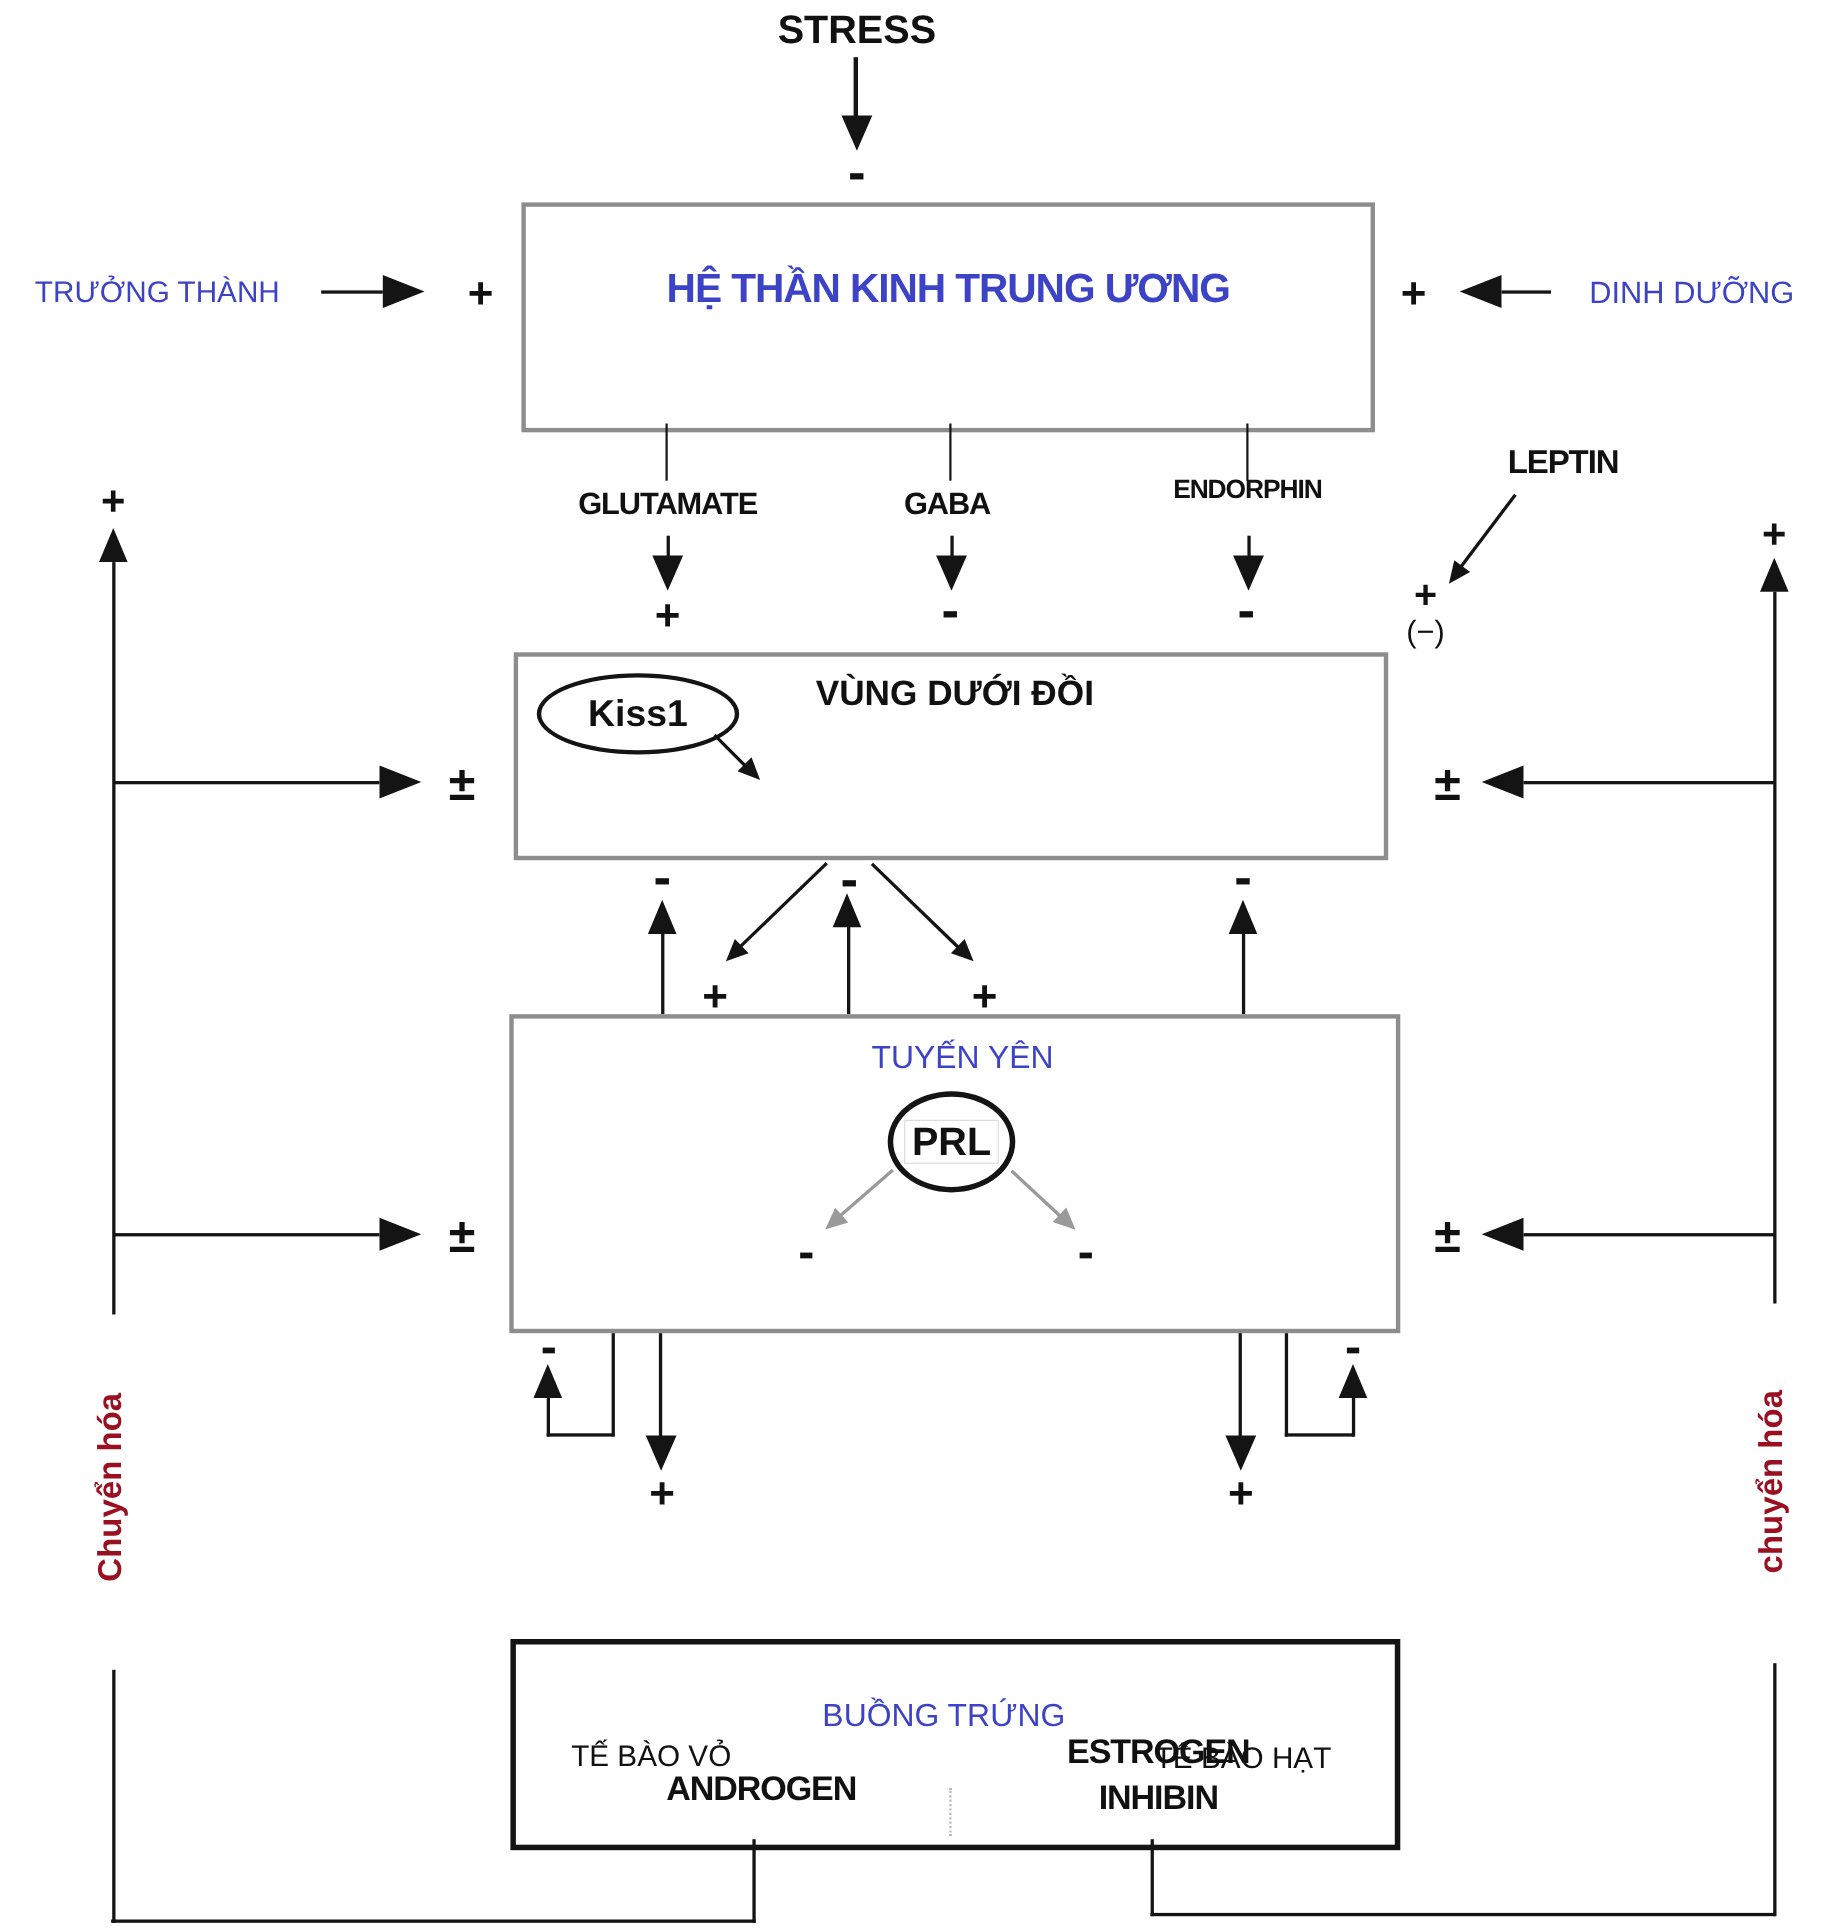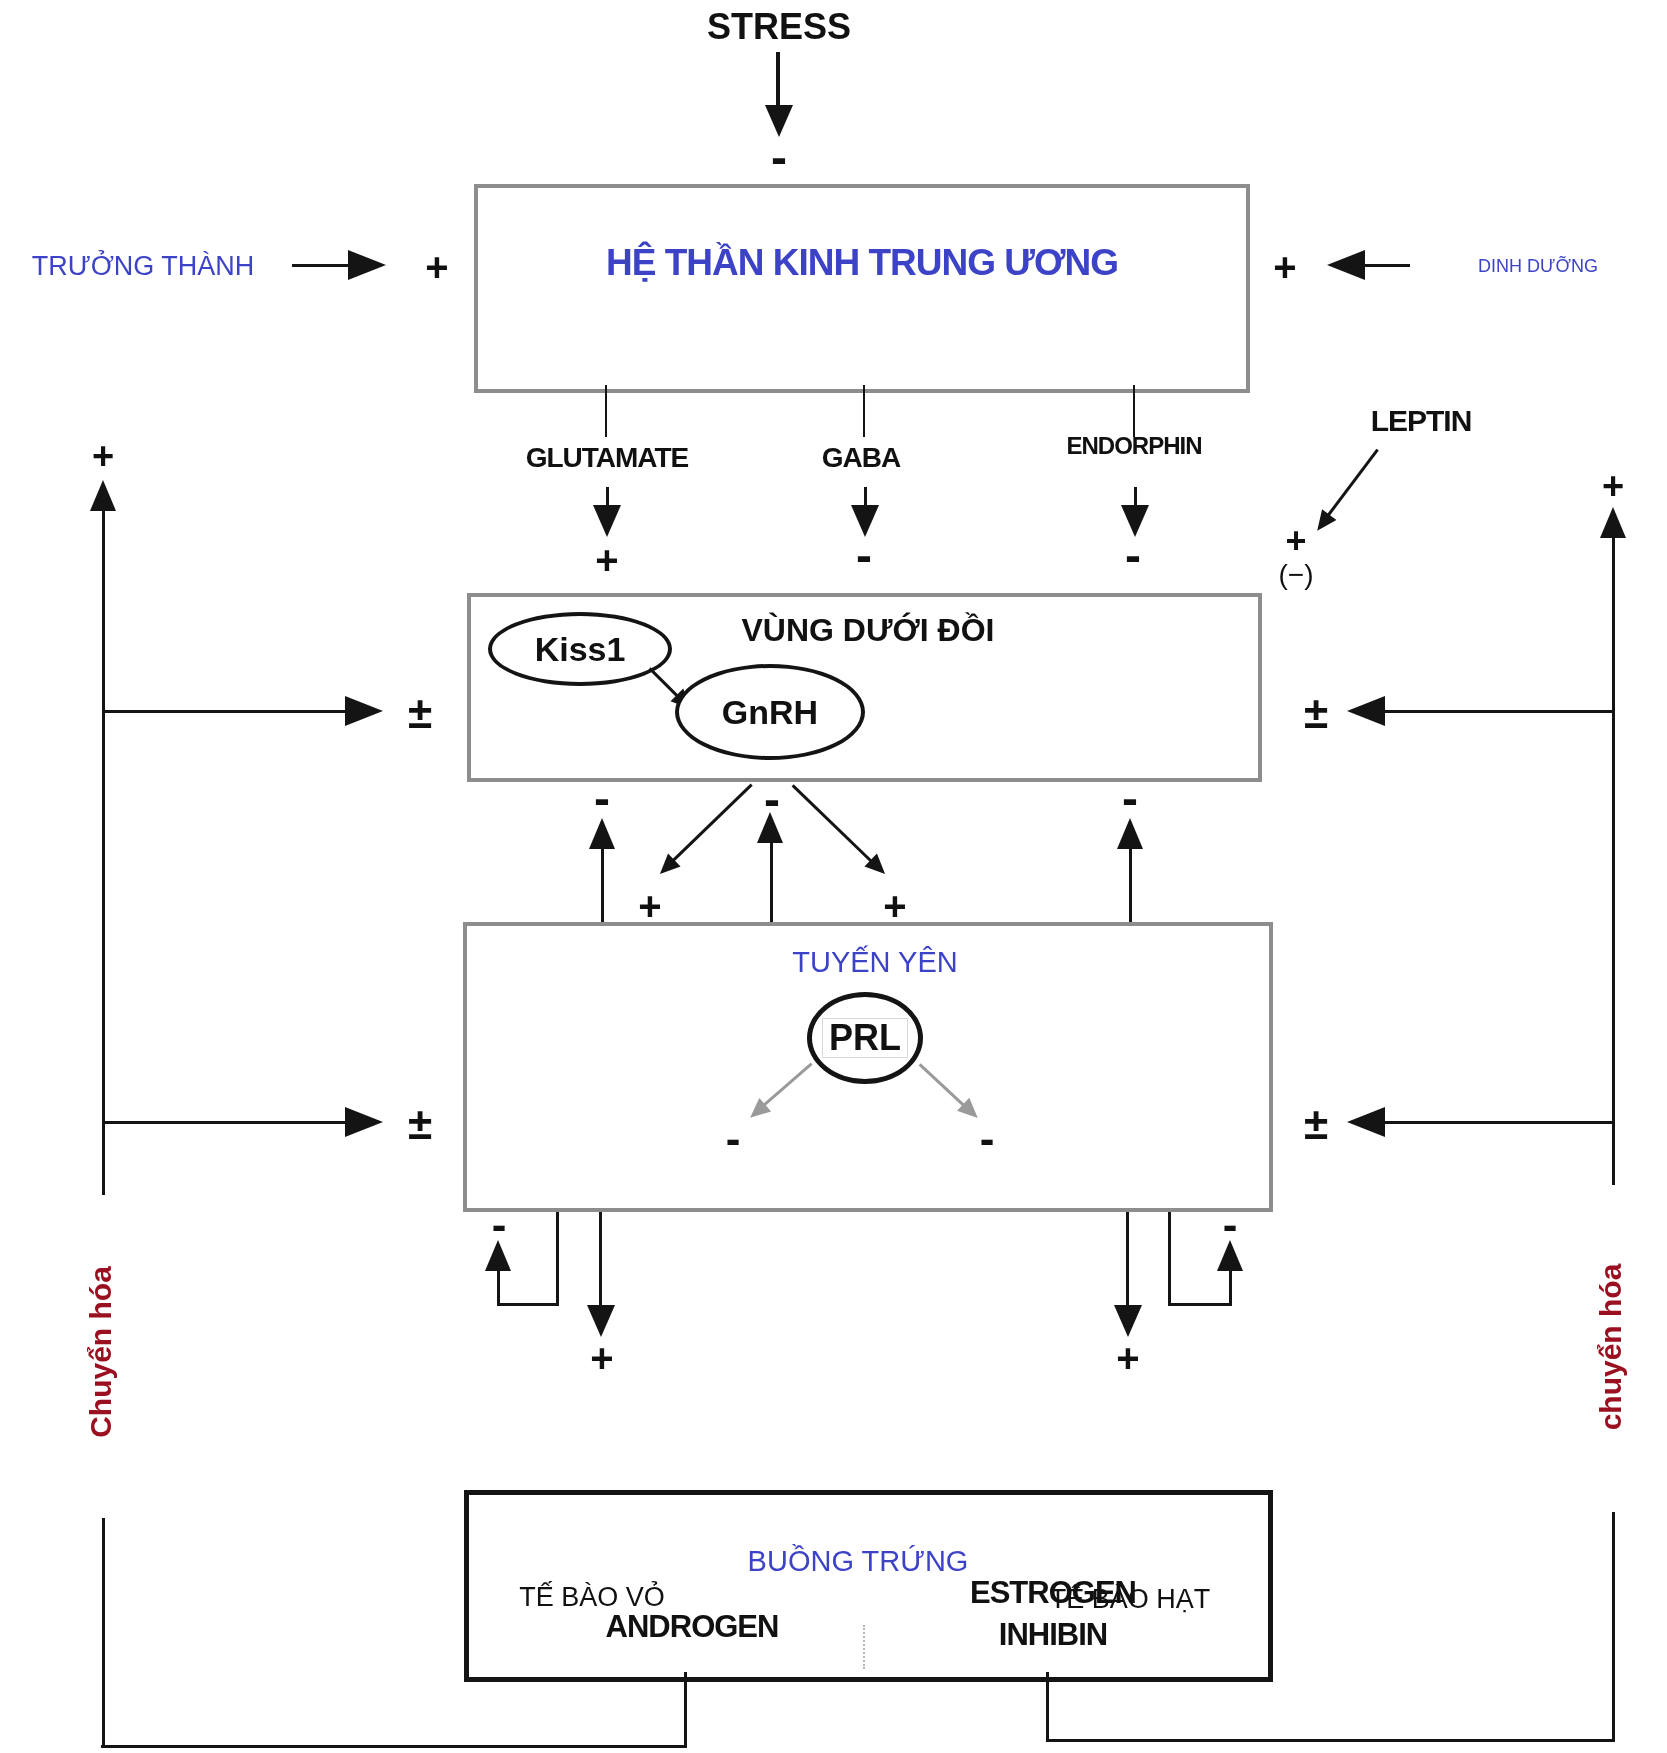--- a/index.html
+++ b/index.html
@@ -44,21 +44,21 @@
   <div class="ctr sign" style="left:779px;top:158px;font-size:48px;">-</div>
 
   <div class="box gbox" style="left:474px;top:184px;width:768px;height:201px;"></div>
   <div class="ctr b blue" style="left:862px;top:262px;font-size:37px;letter-spacing:-1px;">HỆ THẦN KINH TRUNG ƯƠNG</div>
 
   <div class="ctr blue" style="left:143px;top:266px;font-size:27px;">TRƯỞNG THÀNH</div>
   <div class="hline" style="left:292px;top:264px;width:56px;"></div>
   <div class="ah ah-right" style="left:348px;top:250px;"></div>
   <div class="ctr sign" style="left:437px;top:267px;font-size:40px;">+</div>
 
-  <div class="ctr blue" style="left:1538px;top:266px;font-size:18px;">DINH DƯỠNG</div>
+  <div class="ctr blue" style="left:1538px;top:266px;font-size:28px;">DINH DƯỠNG</div>
   <div class="ah ah-left" style="left:1327px;top:250px;"></div>
   <div class="hline" style="left:1365px;top:264px;width:45px;"></div>
   <div class="ctr sign" style="left:1285px;top:267px;font-size:40px;">+</div>
 
   <div class="vline" style="left:605px;top:385px;height:52px;width:2px;"></div>
   <div class="vline" style="left:863px;top:385px;height:52px;width:2px;"></div>
   <div class="vline" style="left:1133px;top:385px;height:52px;width:2px;"></div>
 
   <div class="ctr b" style="left:607px;top:458px;font-size:28px;letter-spacing:-1px;">GLUTAMATE</div>
   <div class="ctr b" style="left:861px;top:458px;font-size:28px;letter-spacing:-1px;">GABA</div>
@@ -107,23 +107,20 @@
   <div class="ctr sign" style="left:1316px;top:713px;font-size:44px;">±</div>
 
   <div class="box gbox" style="left:467px;top:593px;width:787px;height:181px;"></div>
   <div class="ctr b" style="left:868px;top:630px;font-size:32px;">VÙNG DƯỚI ĐỒI</div>
   <div class="ellipse" style="left:488px;top:612px;width:176px;height:66px;">
     <span class="b" style="font-size:34px;">Kiss1</span>
   </div>
   <div class="dline" style="left:650px;top:668px;width:58px;transform:rotate(45deg);">
     <div class="dshaft" style="width:40px;"></div>
     <div class="dhead" style="left:38px;"></div>
-  </div>
-  <div class="ellipse" style="left:675px;top:664px;width:182px;height:88px;">
-    <span class="b" style="font-size:34px;">GnRH</span>
   </div>
 
   <div class="ctr sign" style="left:602px;top:799px;font-size:48px;">-</div>
   <div class="ah ah-up" style="left:589px;top:818px;"></div>
   <div class="vline" style="left:600.5px;top:846px;height:76px;"></div>
 
   <div class="ctr sign" style="left:772px;top:800px;font-size:48px;">-</div>
   <div class="ah ah-up" style="left:757px;top:812px;"></div>
   <div class="vline" style="left:769.5px;top:840px;height:82px;"></div>
 

